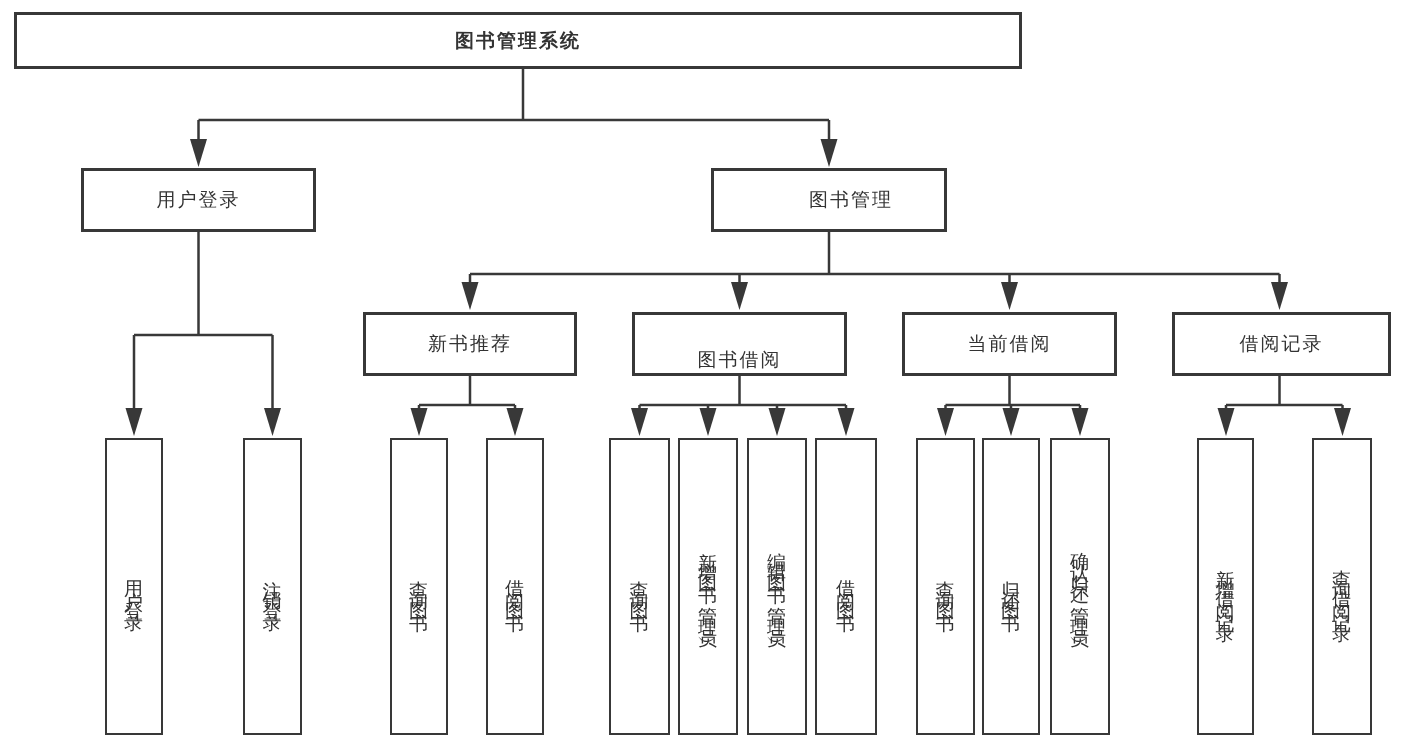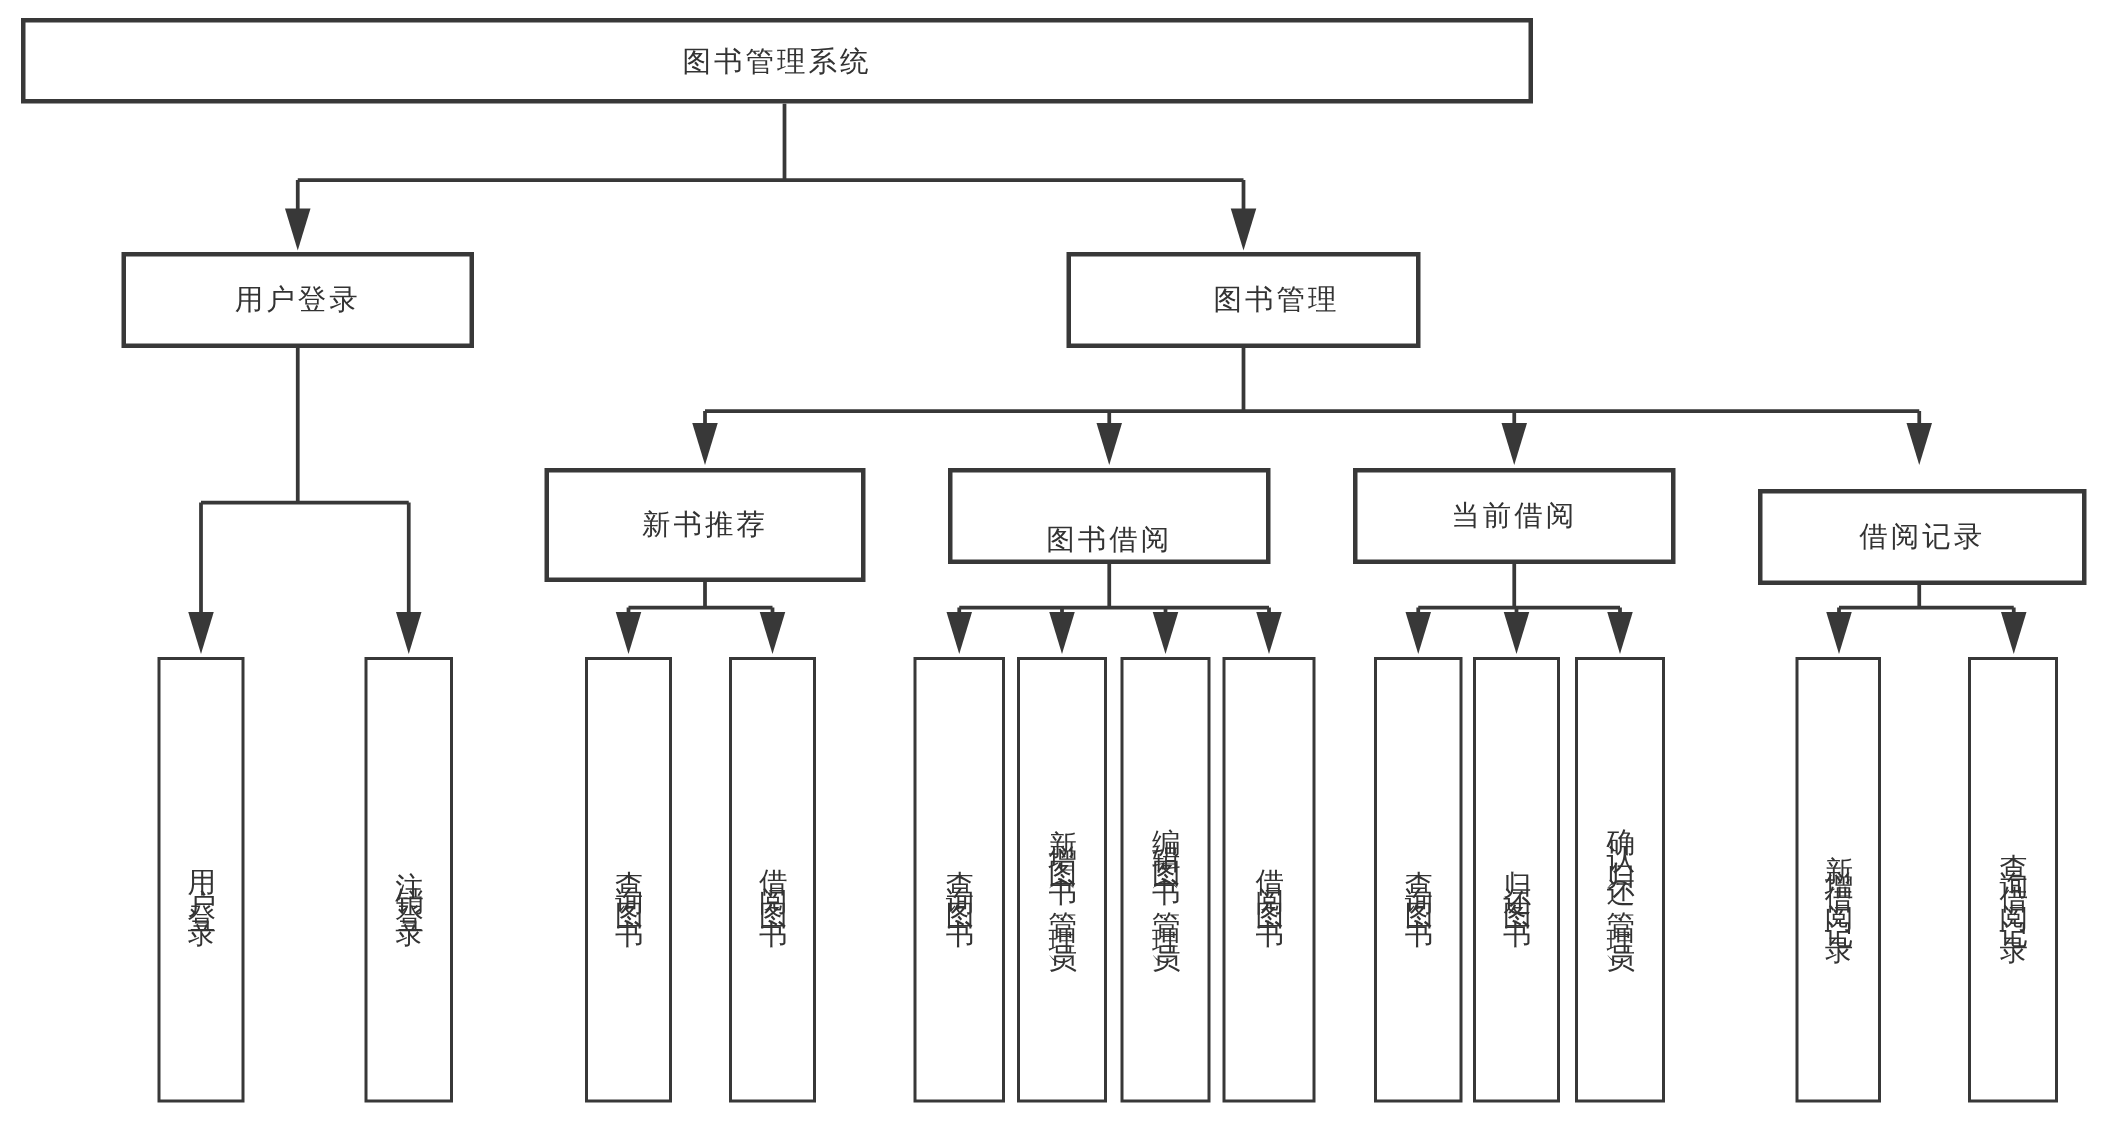--- a/index.html
+++ b/index.html
@@ -101,41 +101,41 @@
       <polygon points="1071.5,408 1088.5,408 1080,436"></polygon>
     </g>
 
     <g>
       <path d="M1279.5 376 V405 M1226 405 H1342.5 M1226 405 V410 M1342.5 405 V410"></path>
       <polygon points="1217.5,408 1234.5,408 1226,436"></polygon>
       <polygon points="1334,408 1351,408 1342.5,436"></polygon>
     </g>
   </svg>
 
-  <div class="hbox" style="left:14px;top:12px;width:1008px;height:57px;">
+  <div class="hbox" style="left:14px;top:12px;width:1008px;height:57px;font-weight:bold;">
     <span>图书管理系统</span>
   </div>
 
   <div class="hbox" style="left:81px;top:168px;width:235px;height:64px;">
     <span>用户登录</span>
   </div>
   <div class="hbox" style="left:711px;top:168px;width:236px;height:64px;padding-left:44px;">
     <span>图书管理</span>
   </div>
 
-  <div class="hbox" style="left:363px;top:312px;width:214px;height:76px;">
+  <div class="hbox" style="left:363px;top:312px;width:214px;height:64px;">
     <span>新书推荐</span>
   </div>
   <div class="hbox" style="left:632px;top:312px;width:215px;height:64px;align-items:flex-end;">
     <span>图书借阅</span>
   </div>
   <div class="hbox" style="left:902px;top:312px;width:215px;height:64px;">
     <span>当前借阅</span>
   </div>
-  <div class="hbox" style="left:1172px;top:326px;width:219px;height:64px;align-items:center;">
+  <div class="hbox" style="left:1172px;top:312px;width:219px;height:64px;align-items:center;">
     <span>借阅记录</span>
   </div>
 
   <div class="vbox" style="left:105px;width:58px;">
     <span class="vtext">用户登录</span>
   </div>
   <div class="vbox" style="left:243px;width:59px;">
     <span class="vtext">注销登录</span>
   </div>
 

